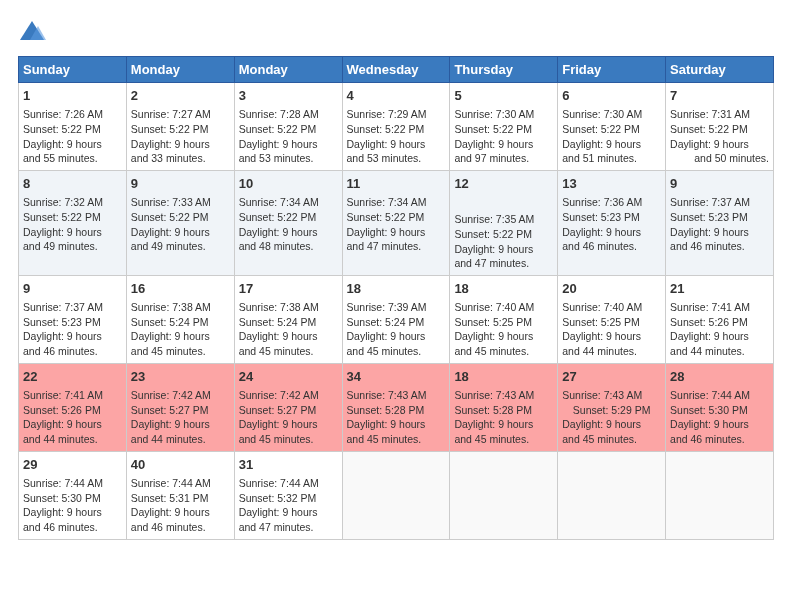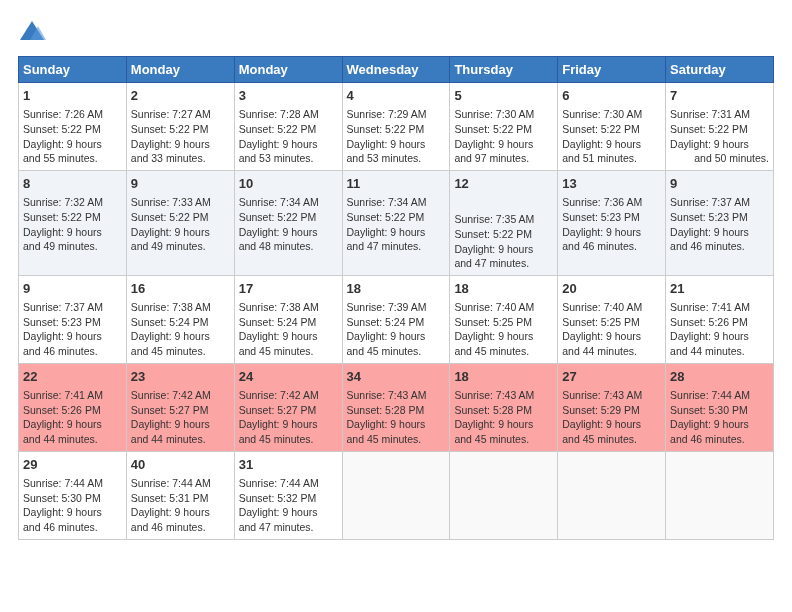--- a/index.html
+++ b/index.html
@@ -303,21 +303,21 @@
           <td>
             <span class="day-num">18</span>
             <span style="display: block;">Sunrise: 7:43 AM</span>
             <span style="display: block;">Sunset: 5:28 PM</span>
             <span style="display: block;">Daylight: 9 hours</span>
             <span style="display: block;">and 45 minutes.</span>
           </td>
           <td>
             <span class="day-num">27</span>
             <span style="display: block;">Sunrise: 7:43 AM</span>
-            <span style="display: block;">Sunset: 5:29 PM</span>
+            <span style="display: block; text-align: center;">Sunset: 5:29 PM</span>
             <span style="display: block;">Daylight: 9 hours</span>
             <span style="display: block;">and 45 minutes.</span>
           </td>
           <td>
             <span class="day-num">28</span>
             <span style="display: block;">Sunrise: 7:44 AM</span>
             <span style="display: block;">Sunset: 5:30 PM</span>
             <span style="display: block;">Daylight: 9 hours</span>
             <span style="display: block;">and 46 minutes.</span>
           </td>

